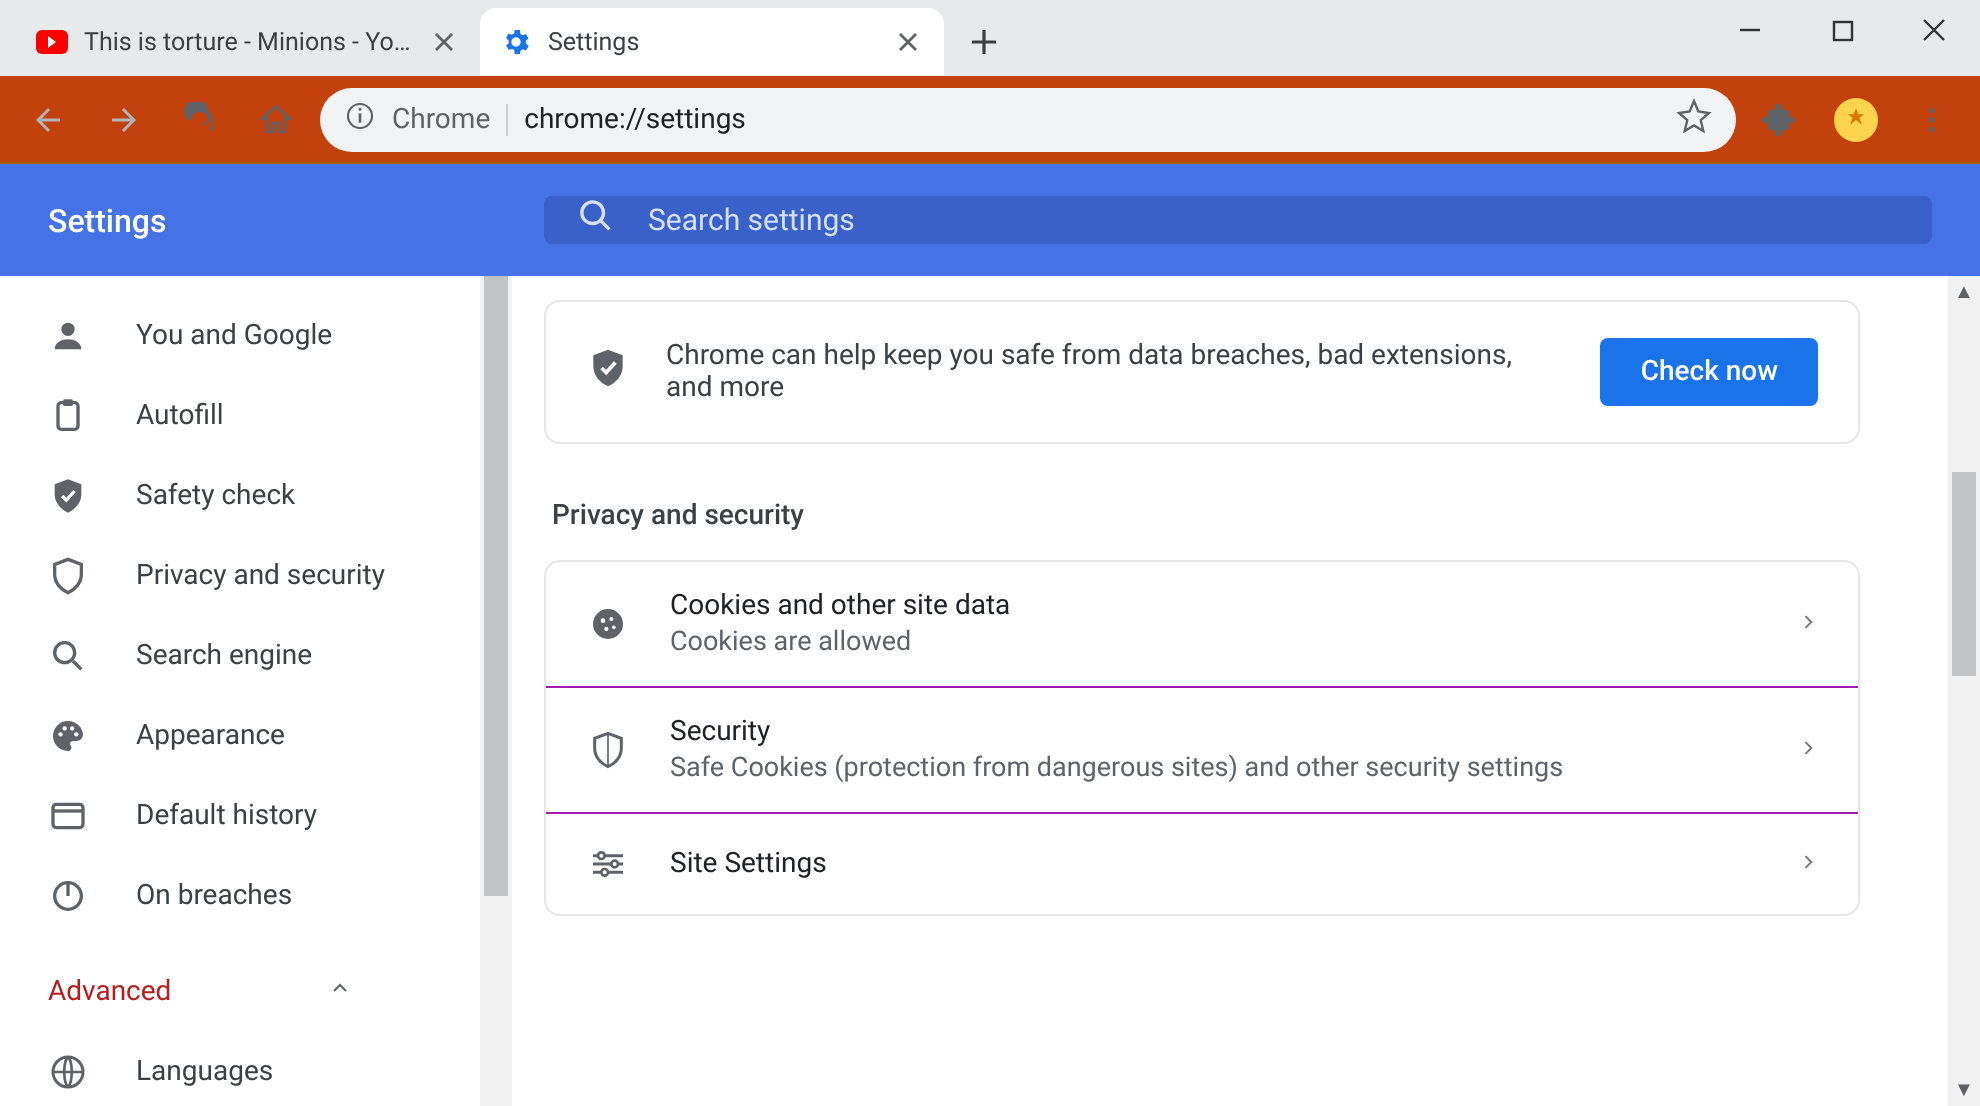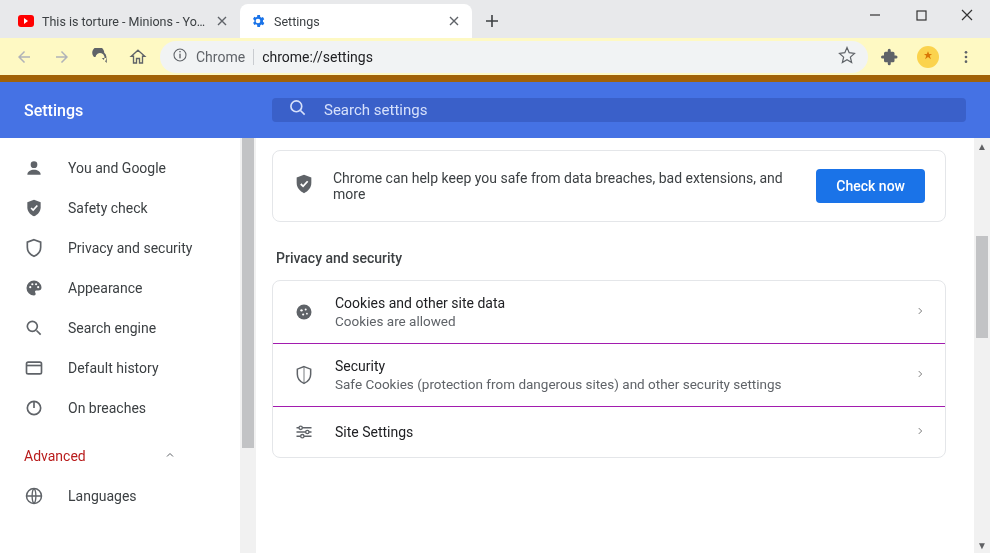--- a/index.html
+++ b/index.html
@@ -14,21 +14,21 @@
 .tabstrip { display: flex; align-items: flex-end; height: 38px; padding-left: 8px; gap: 0; }
 .tab { height: 34px; border-radius: 8px 8px 0 0; display: flex; align-items: center; padding: 0 10px; font-size: 12.5px; color: #3c4043; gap: 8px; width: 232px; position: relative; }
 .tab.inactive { background: #e8e9eb; }
 .tab.active { background: #fff; }
 .tab .favicon { width: 16px; height: 16px; display:flex; align-items:center; justify-content:center; }
 .tab .title { flex: 1; white-space: nowrap; overflow: hidden; text-overflow: ellipsis; }
 .tab .close { width: 16px; height: 16px; display:flex; align-items:center; justify-content:center; color:#5f6368; }
 .newtab { width: 28px; height: 28px; display:flex; align-items:center; justify-content:center; color:#3c4043; margin-left:6px; margin-bottom:3px; }
 
 
-.toolbar { height: 44px; background: #fef9c3; display:flex; align-items:center; padding: 0 8px; gap: 6px; border-bottom: 7px solid #a16207; }
+.toolbar { height: 44px; background: #c2410c; display:flex; align-items:center; padding: 0 8px; gap: 6px; border-bottom: 1px solid #a16207; }
 .nav-btn { width: 32px; height: 32px; display:flex; align-items:center; justify-content:center; color:#5f6368; border-radius:50%; }
 .nav-btn.disabled { color:#b0b3b8; }
 .omnibox { flex:1; height: 32px; background:#f1f3f4; border-radius:16px; display:flex; align-items:center; padding:0 12px; gap:8px; font-size:14px; color:#202124; }
 .omnibox .chip { color:#5f6368; }
 .omnibox .divider { width:1px; height:16px; background:#c9ccd0; }
 .omnibox .star { margin-left:auto; color:#5f6368; }
 .ext-btn { width: 32px; height: 32px; display:flex; align-items:center; justify-content:center; color:#5f6368; }
 .ext-circle { width:22px; height:22px; border-radius:50%; background:#fbd34d; display:flex; align-items:center; justify-content:center; }
 
 
@@ -49,21 +49,21 @@
 
 .side-item { height: 40px; display:flex; align-items:center; padding-left:24px; gap:24px; font-size:14px; color:#3c4043; cursor:pointer; border-radius: 0 20px 20px 0; }
 .side-item .ic { width:20px; height:20px; display:flex; align-items:center; justify-content:center; color:#5f6368; }
 .side-section { height: 40px; display:flex; align-items:center; justify-content:space-between; padding: 0 24px 0 24px; font-size:14px; color:#b91c1c; margin-top:8px;}
 
 .content-wrap { flex:1; height:100%; position:relative; background:#fff; }
 .content-track { position:absolute; right:0; top:0; width:16px; height:100%; background:#f1f1f1; }
 .content-thumb { position:absolute; right:2px; top:98px; width:12px; height:102px; background:#c2c3c5; }
 .content-arrow { position:absolute; right:0; width:16px; height:16px; display:flex; align-items:center; justify-content:center; color:#606164; font-size:10px; }
 
-.content { padding: 12px 28px 0 16px; height:100%; overflow:hidden; margin-right:16px; }
+.content { padding: 12px 28px 0 16px; height:100%; overflow:hidden; margin-right:32px; }
 
 .card { background:#fff; border:1px solid #e4e6e9; border-radius:8px; }
 .safety-card { display:flex; align-items:center; padding: 18px 20px; gap:18px; margin-bottom: 28px; }
 .safety-card .msg { flex:1; font-size:14px; color:#3c4043; }
 .check-btn { background:#1a73e8; color:#fff; font-size:14px; font-weight:500; border:0; border-radius:4px; padding: 9px 20px; cursor:pointer; }
 
 .section-title { font-size:14px; color:#3c4043; font-weight:500; margin: 0 0 14px 4px; }
 
 .list-card { padding: 0; }
 .row { display:flex; align-items:center; padding: 14px 20px; gap: 20px; border-top:1px solid #a21caf; cursor:pointer; }
@@ -209,54 +209,63 @@
             <svg width="20" height="20" viewBox="0 0 24 24">
               <circle cx="12" cy="8" r="4" fill="currentColor"></circle>
               <path d="M4 20c0-4 4-6 8-6s8 2 8 6" fill="currentColor"></path>
             </svg>
           </span>
           <span>You and Google</span>
         </div>
       <div class="side-item">
           <span class="ic">
             <svg width="20" height="20" viewBox="0 0 24 24">
+              <rect x="6" y="4" width="12" height="16" rx="2" fill="none" stroke="currentColor" stroke-width="2"></rect>
+              <rect x="9" y="2" width="6" height="4" rx="1" fill="currentColor"></rect>
+            </svg>
+          </span>
+          <span>Autofill</span>
+        </div>
+      <div class="side-item">
+          <span class="ic">
+            <svg width="20" height="20" viewBox="0 0 24 24">
               <path d="M12 2l8 3v6c0 5-3.5 9-8 11-4.5-2-8-6-8-11V5z" fill="currentColor"></path>
               <path d="M8.5 12l2.5 2.5L16 9" stroke="#fff" stroke-width="2" fill="none"></path>
             </svg>
           </span>
           <span>Safety check</span>
         </div>
       <div class="side-item">
           <span class="ic">
             <svg width="20" height="20" viewBox="0 0 24 24">
               <path d="M12 2l8 3v6c0 5-3.5 9-8 11-4.5-2-8-6-8-11V5z" fill="none" stroke="currentColor" stroke-width="2"></path>
             </svg>
           </span>
           <span>Privacy and security</span>
+        </div>
+      <div class="side-item">
+          <span class="ic">
+            <svg width="20" height="20" viewBox="0 0 24 24">
+              <circle cx="10" cy="10" r="6" fill="none" stroke="currentColor" stroke-width="2"></circle>
+              <path d="M15 15l5 5" stroke="currentColor" stroke-width="2"></path>
+            </svg>
+          </span>
+          <span>Search engine</span>
         </div>
       <div class="side-item">
           <span class="ic">
             <svg width="20" height="20" viewBox="0 0 24 24">
               <path d="M12 3a9 9 0 100 18c1.5 0 2-1 2-2s-.8-1.5-.8-2.5 1-1.5 2-1.5h2A4 4 0 0021 11 9 9 0 0012 3z" fill="currentColor"></path>
               <circle cx="7.5" cy="11" r="1.3" fill="#fff"></circle>
               <circle cx="10" cy="7.5" r="1.3" fill="#fff"></circle>
               <circle cx="14.5" cy="7.5" r="1.3" fill="#fff"></circle>
               <circle cx="17" cy="11" r="1.3" fill="#fff"></circle>
             </svg>
           </span>
           <span>Appearance</span>
-        </div>
-      <div class="side-item">
-          <span class="ic">
-            <svg width="20" height="20" viewBox="0 0 24 24">
-              <circle cx="10" cy="10" r="6" fill="none" stroke="currentColor" stroke-width="2"></circle>
-              <path d="M15 15l5 5" stroke="currentColor" stroke-width="2"></path>
-            </svg>
-          </span>
-          <span>Search engine</span>
         </div>
       <div class="side-item">
           <span class="ic">
             <svg width="20" height="20" viewBox="0 0 24 24">
               <rect x="3" y="5" width="18" height="14" rx="2" fill="none" stroke="currentColor" stroke-width="2"></rect>
               <path d="M3 9h18" stroke="currentColor" stroke-width="2"></path>
             </svg>
           </span>
           <span>Default history</span>
         </div>

